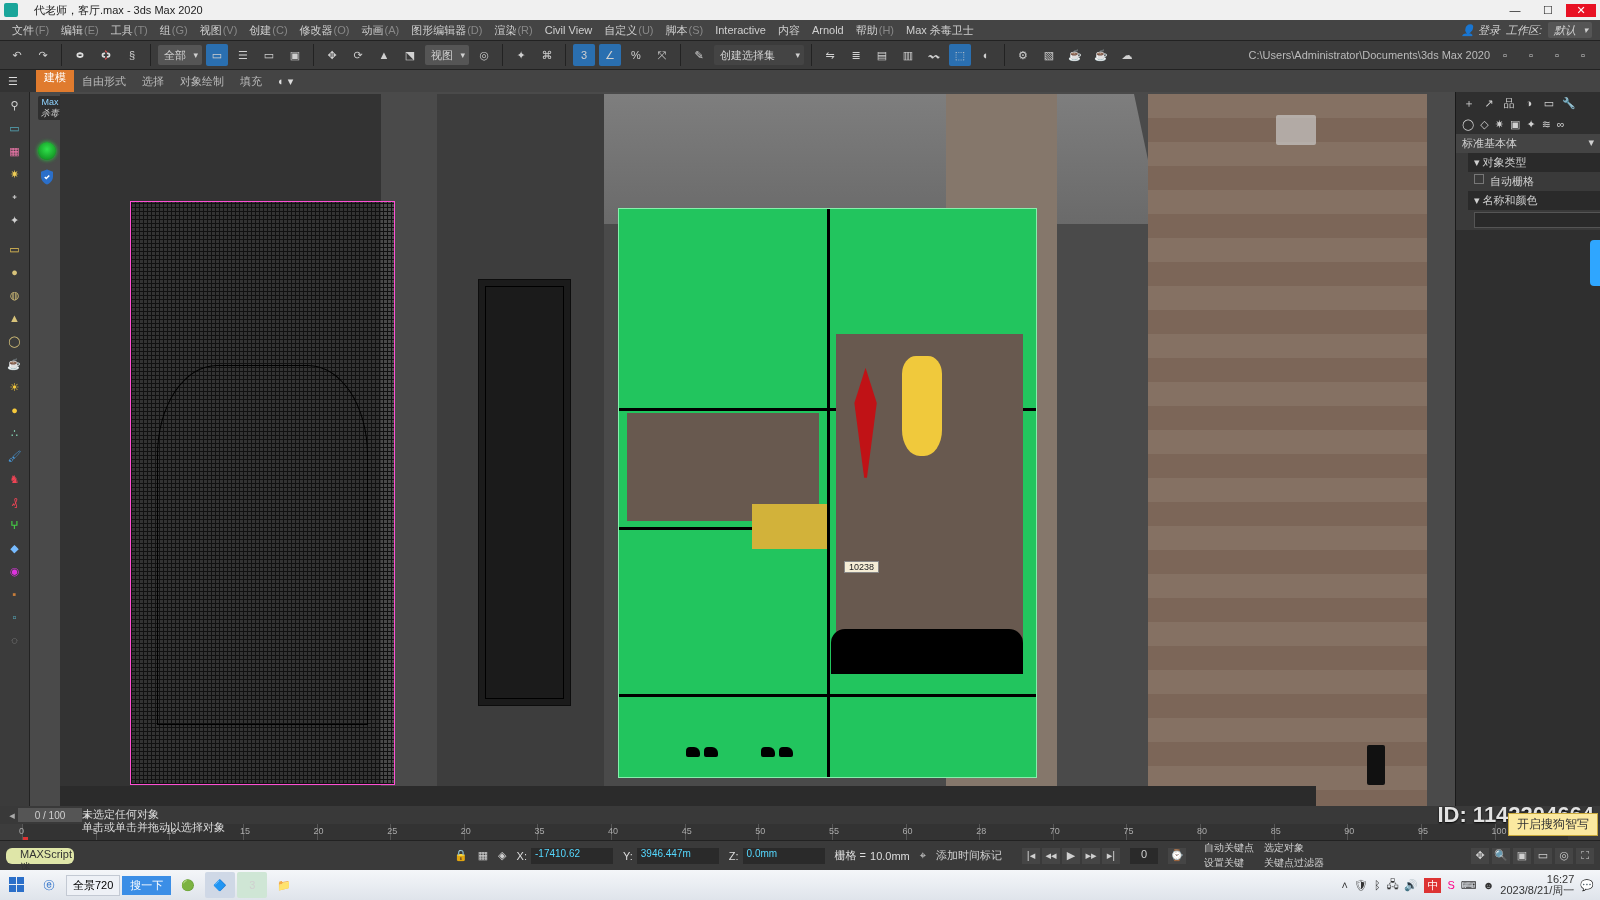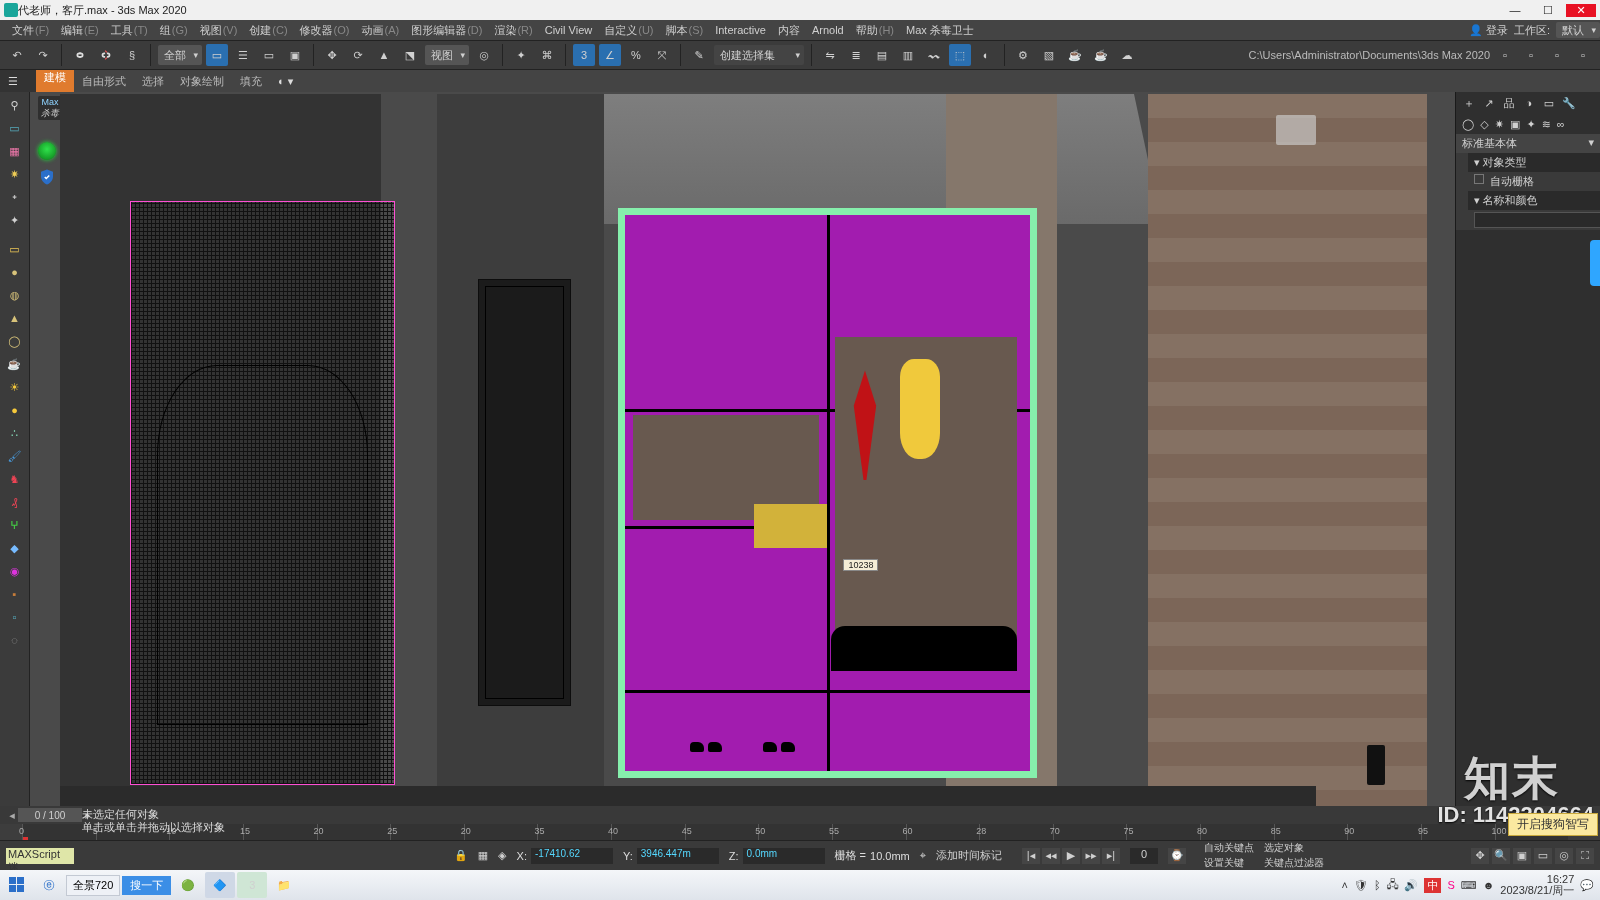--- a/index.html
+++ b/index.html
@@ -1,28 +1,28 @@
 <!DOCTYPE html>
 <html><head>
 <meta charset="utf-8">
 <style>
   * { box-sizing: border-box; margin: 0; padding: 0; }
   html, body { width: 100%; height: 100%; background: #3d3d3d; font-family: "Microsoft YaHei", Arial, sans-serif; font-size: 11px; color: #d0d0d0; overflow: hidden; user-select: none; }
 
   .win-titlebar { height: 20px; background: #f0f0f0; color: #222; display: flex; align-items: center; padding: 0 4px; justify-content: space-between; }
-  .win-titlebar .t-left { display:flex; gap:0; }
+  .win-titlebar .t-left { display:flex; gap:16px; }
   .win-titlebar .app-icon { width: 14px; height: 14px; background:#1aa59a; border-radius:2px; }
   .win-controls span { display:inline-block; width: 30px; text-align:center; }
   .win-controls .close { color:#fff; background:#e81123; }
 
   .menubar { height: 20px; background: #444; display: flex; align-items: center; padding-left: 6px; gap: 0; }
   .menubar .menu-item { padding: 2px 6px; cursor: pointer; }
   .menubar .menu-item .hk { color:#888; display:inline-block; margin-left:1px;}
   .menubar .spacer { flex: 1; }
-  .menubar .right { display:flex; align-items:center; gap:6px; padding-right:0;}
+  .menubar .right { display:flex; align-items:center; gap:6px; padding-right:8px;font-style:italic;}
 
   .toolbar { height: 30px; background: #3b3b3b; border-top:1px solid #222; border-bottom:1px solid #222; display:flex; align-items:center; padding:0 6px; gap:4px;}
   .tb-btn { width:22px; height:22px; display:inline-flex; align-items:center; justify-content:center; border-radius:2px; }
   .tb-sep { width:1px; height:22px; background:#222; margin:0 3px;}
   .tb-select { height:20px; background:#555; padding:0 16px 0 6px; border-radius:2px; display:inline-flex; align-items:center; position:relative;}
   .tb-select .caret { position:absolute; right:4px; font-size:9px;}
   .toolbar .path { margin-left:auto; color:#bbb; font-size:11px; max-width:260px; overflow:hidden; white-space:nowrap; }
   .tb-icon { width:14px; height:14px; }
 
   .ribbon { height: 22px; background:#444; display:flex; align-items:stretch;}
@@ -45,21 +45,21 @@
   .viewport-canvas { position:absolute; top:2px; bottom:0; left:30px; right:0; overflow:hidden; }
   .scene { position:absolute; inset:0; background:#4a4a4a; }
   .floor { position:absolute; left:-5%; right:10%; bottom:0; height:20px; background:#2b2b2b;}
   .ceiling { position:absolute; left:31%; right:23%; top:0; height:130px; background:linear-gradient(180deg,#7e7e7e,#6a6a6a); transform:skewX(12deg); transform-origin:top;}
   .wall1 { position:absolute; left:-2%; top:0; bottom:0; width:25%; background:#333; }
   .wireframe { position:absolute; left:5%; top:15%; width:19%; height:82%; background:repeating-linear-gradient(0deg,#111,#111 1px,transparent 1px,transparent 4px),repeating-linear-gradient(90deg,#111,#111 1px,transparent 1px,transparent 4px); border:1px solid #ff4fd4;}
   .wireframe .arch { position:absolute; left:10%; right:10%; top:28%; bottom:10%; border:1px solid #000; border-top-left-radius:60px 90px; border-top-right-radius:60px 90px;}
   .wall2 { position:absolute; left:27%; top:0; bottom:0; width:12%; background:#3d3d3d;}
   .wall2 .inn { position:absolute; left:25%; top:26%; width:55%; height:60%; background:#1b1b1b; border:1px solid #0d0d0d;}
   .wall2 .inn::after { content:""; position:absolute; inset:6px; border:1px solid #000;}
-  .cabinet { position:absolute; left:40%; top:16%; width:30%; height:80%; background:#a21caf; border:7px solid #86efac;}
+  .cabinet { position:absolute; left:40%; top:16%; width:30%; height:80%; background:#22c55e; border:1px solid #86efac;}
   .cabinet .shelf { position:absolute; left:0; right:0; height:3px; background:#000;}
   .cabinet .shelfV { position:absolute; top:0; bottom:0; width:3px; background:#000;}
   .cabinet .recess { position:absolute; background:#68594f;}
   .cabinet .flower { position:absolute; width:38px; height:50px; left:8%; top:43%;}
   .cabinet .box { position:absolute; left:32%; top:52%; width:18%; height:8%; background:#d2b23a;}
   .umbrella { position:absolute; left:55%; top:28%; width:35px; height:110px;}
   .umbrella::before { content:""; position:absolute; inset:0; background:#c01216; clip-path:polygon(50% 0,82% 32%,54% 100%,46% 100%,18% 32%);}
   .scarf { position:absolute; left:68%; top:26%; width:40px; height:100px; background:#f0c93c; border-radius:14px 14px 18px 18px / 18px 18px 26px 26px;}
   .cabinet .dim-label { position:absolute; left:54%; top:62%; background:#f5edd6; color:#222; font-size:9px; padding:0 4px; border:1px solid #888;}
   .cabinet .bench { position:absolute; left:51%; right:3%; bottom:18%; height:8%; background:#000; border-radius:14px 14px 0 0;}
@@ -87,21 +87,21 @@
   .timeslider-row .knob { width:64px; height:14px; background:#555; display:flex; align-items:center; justify-content:center; font-size:10px;}
   .timeslider-row .arrow { width:12px; text-align:center; color:#aaa;}
   .tick-ruler { position:absolute; left:22px; right:32px; bottom:30px; height:16px; background:#333; }
   .tick-ruler .ticks { position:absolute; inset:0; display:flex; color:#aaa; font-size:9px;}
   .tick { flex:1; border-left:1px solid #555; position:relative;}
   .tick span { position:absolute; left:-4px; top:2px;}
   .redbar { position:absolute; left:0; bottom:0; height:3px; width:6px; background:#d33;}
 
   .statusbar { position:absolute; left:0; right:0; bottom:0; height:30px; background:#3a3a3a; display:flex; align-items:center; padding:0 6px; gap:10px; border-top:1px solid #222;}
   .statusbar .seg { display:flex; align-items:center; gap:4px; color:#ddd;}
-  .statusbar .script-in { width:68px; height:16px; background:#dfe6a8; color:#333; padding:0 2px;}
+  .statusbar .script-in { width:68px; height:16px; background:#dfe6a8; color:#333; padding:0 14px;border-radius:6px;}
   .statusbar .coord { width:82px; height:16px; background:#2a2a2a; color:#55d8ff; padding:0 4px; font-size:10px;}
   .statusbar .playback { display:flex; gap:2px; align-items:center;}
   .pb { width:18px; height:16px; background:#454545; display:inline-flex; align-items:center; justify-content:center;}
   .key-spin { width:28px; height:16px; background:#2a2a2a; text-align:center;}
 
   .prompt-lines { position:absolute; left:82px; bottom:36px; font-size:11px; color:#ddd; line-height:13px;} 
 
   .win-taskbar { position:absolute; left:0; right:0; bottom:0; height:30px; background:#dce1e8; display:flex; align-items:center; padding-left:2px; gap:2px; background:linear-gradient(#f4f6f9,#dfe4eb);} 
   .wt-btn { height:26px; min-width:30px; display:inline-flex; align-items:center; justify-content:center; padding:0 6px; border-radius:2px;}
   .wt-btn.active { background:#cfd8e6;}
@@ -505,21 +505,20 @@
         <span class="pb">✥</span>
         <span class="pb">🔍</span>
         <span class="pb">▣</span>
         <span class="pb">▭</span>
         <span class="pb">◎</span>
         <span class="pb">⛶</span>
       </div>
     </div>
 
     <div class="side-tab"></div>
-    <div class="watermark-main">知末</div>
     <div class="watermark-id">ID: 1142204664</div>
     <div class="overlay-bubble">开启搜狗智写</div>
   </div>
 
   <div class="win-taskbar">
     <span class="wt-btn">
         <svg width="16" height="16" viewBox="0 0 16 16">
           <rect width="7" height="7" fill="#2b6fc9"></rect>
           <rect x="8" width="7" height="7" fill="#2b6fc9"></rect>
           <rect y="8" width="7" height="7" fill="#2b6fc9"></rect>

